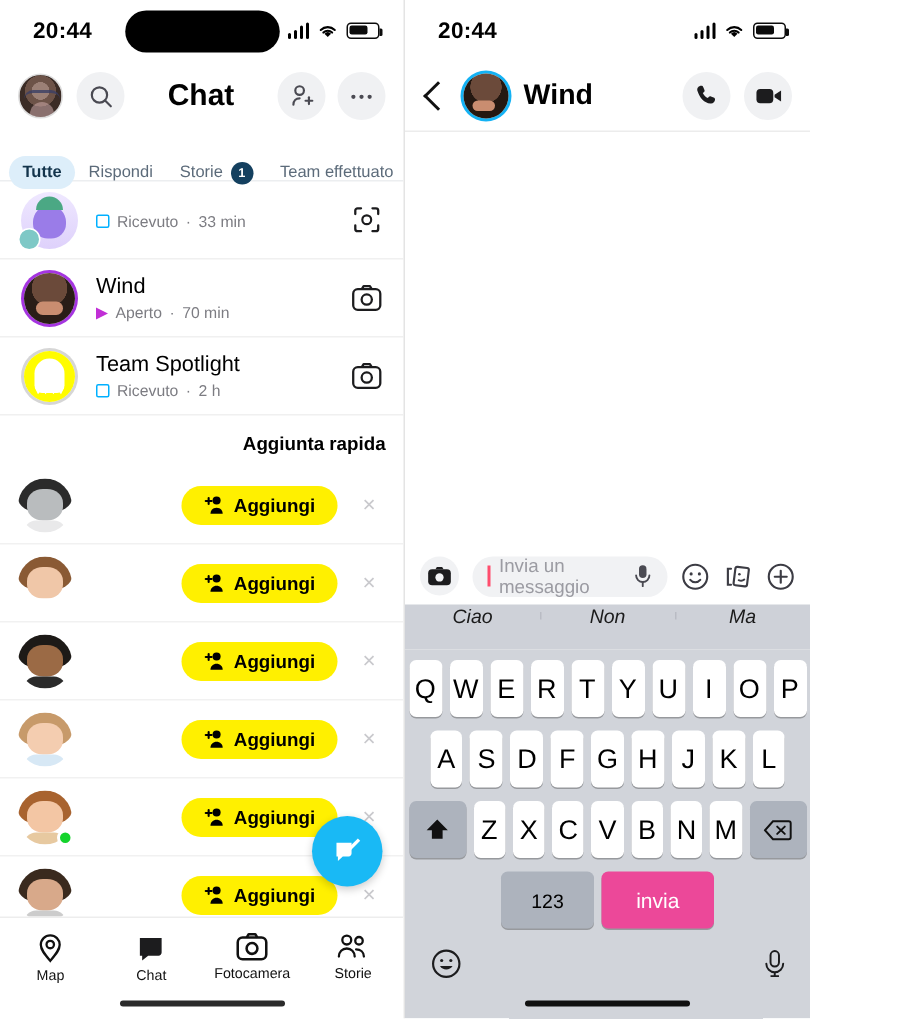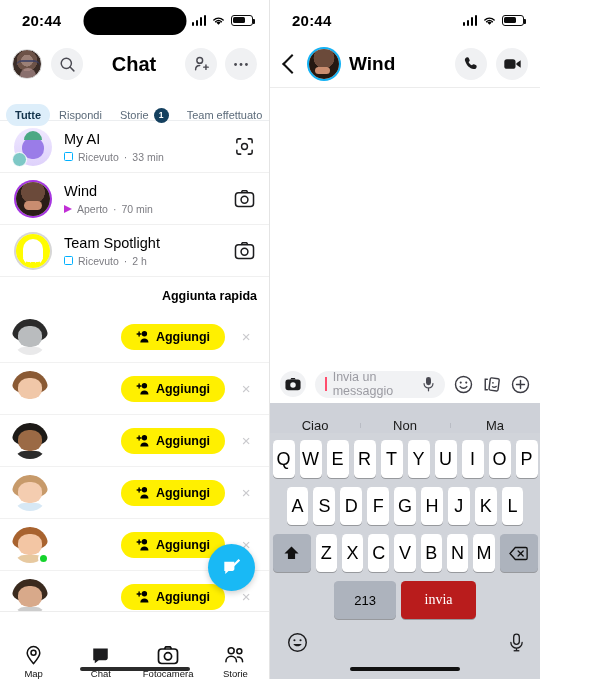--- a/index.html
+++ b/index.html
@@ -108,21 +108,21 @@
   }
   .qa-x { width:22px;text-align:center;color:#c9c9cd;font-size:15px;flex:none; }
 
   
   .fab { position:absolute; right:14px; bottom:88px; width:47px;height:47px;border-radius:50%;
     background:#19b9f5; display:flex;align-items:center;justify-content:center;
     box-shadow:0 2px 6px rgba(0,0,0,.2); z-index:5; }
 
   
   .bottom-nav { position:absolute; left:0; right:0; bottom:0; height:68px; background:#fff;
-    border-top:1px solid #ededed; display:flex; align-items:flex-end; padding-top:9px; }
+    border-top:1px solid #ededed; display:flex; align-items:flex-start; padding-top:9px; }
   .nav-item { flex:1; display:flex; flex-direction:column; align-items:center; gap:3px; position:relative; }
   .nav-label { font-size:9.5px; color:#111; }
   .nav-badge { position:absolute; top:-2px; right:22px; width:8px;height:8px;border-radius:50%;background:#f23c3c; }
   .home-ind { position:absolute; left:50%; transform:translateX(-50%); bottom:8px;
     width:110px;height:4.5px;border-radius:3px;background:#2b2b2b; }
 
   
   .conv-header { display:flex; align-items:center; height:48px; padding:0 12px; gap:10px;
     border-bottom:1px solid #ececec; }
   .back-chev { width:14px;height:14px;border-left:2.2px solid #111;border-bottom:2.2px solid #111;
@@ -139,37 +139,37 @@
     align-items:center; padding:0 10px; gap:9px; background:#fff; }
   .msg-cam { width:26px;height:26px;border-radius:50%;background:#f1f2f4;display:flex;
     align-items:center;justify-content:center;flex:none; }
   .msg-input { flex:1; height:27px; background:#f1f2f4; border-radius:14px;
     display:flex;align-items:center;padding:0 10px;gap:6px; min-width:0;}
   .caret { width:1.6px;height:14px;background:#ff4d6d; flex:none; }
   .msg-placeholder { font-size:12.5px; color:#9b9ba2; flex:1; }
 
   
   .suggest { position:absolute; left:0; right:0; bottom:246px; height:30px; background:#ced1d8;
-    display:flex; align-items:flex-end; }
+    display:flex; align-items:flex-start;font-style:italic; }
   .sug { flex:1; text-align:center; font-size:13px; color:#1a1a1a; position:relative; }
   .sug + .sug::before { content:""; position:absolute; left:0; top:5px; bottom:5px; width:1px; background:#b9bcc4; }
 
   
   .keyboard { position:absolute; left:0; right:0; bottom:0; height:246px; background:#d1d4da;
     padding:7px 2.5px 0; }
   .krow { display:flex; justify-content:center; gap:5px; margin-bottom:9px; }
   .key { background:#fff; border-radius:4.5px; height:38px; flex:1; display:flex;
     align-items:center; justify-content:center; font-size:18px; color:#000;
     box-shadow:0 1px 0 rgba(0,0,0,.28); }
   .krow.r2 { padding:0 14px; }
   .krow.r3 { padding:0 0; }
   .key.wide { flex:0 0 38px; background:#adb3bd; }
   .key.num { flex:0 0 62px; background:#adb3bd; font-size:13px; }
   .key.space { flex:1; font-size:14px; }
-  .key.send { flex:0 0 75px; background:#b91c1c; color:#fff; font-size:14px;font-family:Liberation Serif, serif; }
+  .key.send { flex:0 0 75px; background:#ec4899; color:#fff; font-size:14px; }
   .kbbar { display:flex; align-items:center; justify-content:space-between; padding:4px 14px 0; }
   .home-ind2 { position:absolute; left:50%; transform:translateX(-50%); bottom:8px;
     width:110px;height:4.5px;border-radius:3px;background:#111; }
   svg { display:block; }
 </style>
 </head>
 <body>
 
 <div class="screen">
 
@@ -244,21 +244,20 @@
 
     </div>
     <div class="tabs-sep"></div>
 
     <div class="chat-row">
       <div class="ava">
         <div class="ava-inner ava-myai"></div>
         <div class="myai-cupcake"></div>
       </div>
       <div class="chat-meta">
-        <div class="chat-name">My AI</div>
         <div class="chat-sub">
           <span class="sq-icon"></span>
           <span>Ricevuto</span>
           <span>·</span>
           <span>33 min</span>
         </div>
       </div>
       <div class="row-cam">
         <svg width="21" height="21" viewBox="0 0 22 22">
           <circle cx="11" cy="11" r="3.1" fill="none" stroke="#1c1c1e" stroke-width="1.5"></circle>
@@ -607,21 +606,21 @@
           </div>
         <div class="key wide">
           <svg width="19" height="15" viewBox="0 0 20 16">
             <path d="M6.6 1.6h11.2a1.4 1.4 0 0 1 1.4 1.4v10a1.4 1.4 0 0 1-1.4 1.4H6.6L0.9 8z" fill="none" stroke="#111" stroke-width="1.4"></path>
             <line x1="9.6" y1="5.4" x2="15" y2="10.6" stroke="#111" stroke-width="1.4" stroke-linecap="round"></line>
             <line x1="15" y1="5.4" x2="9.6" y2="10.6" stroke="#111" stroke-width="1.4" stroke-linecap="round"></line>
           </svg>
         </div>
       </div>
       <div class="krow r4">
-        <div class="key num">213</div>
+        <div class="key num">123</div>
         <div class="key send">invia</div>
       </div>
       <div class="kbbar">
         <svg width="21" height="21" viewBox="0 0 22 22">
           <circle cx="11" cy="11" r="9.2" fill="none" stroke="#1c1c1e" stroke-width="1.5"></circle>
           <circle cx="7.8" cy="8.7" r="1.1" fill="#1c1c1e"></circle>
           <circle cx="14.2" cy="8.7" r="1.1" fill="#1c1c1e"></circle>
           <path d="M6.6 12.6a5.2 5.2 0 0 0 8.8 0z" fill="#1c1c1e"></path>
         </svg>
         <svg width="15" height="19" viewBox="0 0 16 20">

